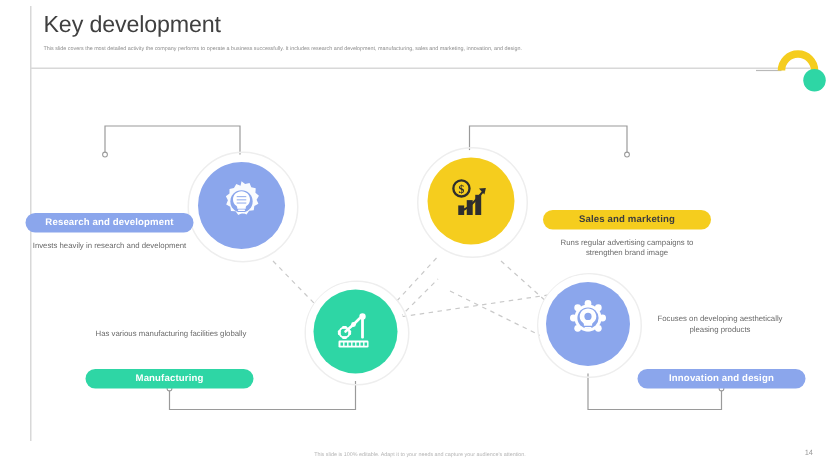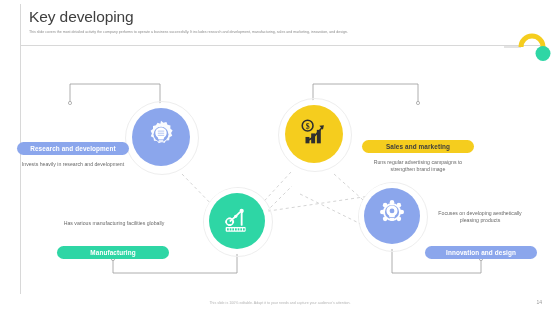--- a/index.html
+++ b/index.html
@@ -143,21 +143,21 @@
     font-size: 5px;
     color: #9a9a9a;
   }
 </style>
 </head>
 <body>
 
 <div class="slide">
 
   <div class="header">
-    <div class="page-title">Key developing</div>
+    <div class="page-title">Key development</div>
     <div class="page-subtitle">This slide covers the most detailed activity the company performs to operate a business successfully. It includes research and development, manufacturing, sales and marketing, innovation, and design.</div>
   </div>
   <div class="header-rule"></div>
   <div class="left-rule"></div>
 
   <div class="corner-deco">
     <svg width="52" height="40" viewBox="0 0 52 40">
       <line x1="0" y1="25" x2="17" y2="25" stroke="#b9b9b9" stroke-width="0.8"></line>
       <path d="M 17 25 A 11 11 0 0 1 39 25" fill="none" stroke="#F5CD1E" stroke-width="5"></path>
       <circle cx="39" cy="31.5" r="7.5" fill="#2ED6A5"></circle>

